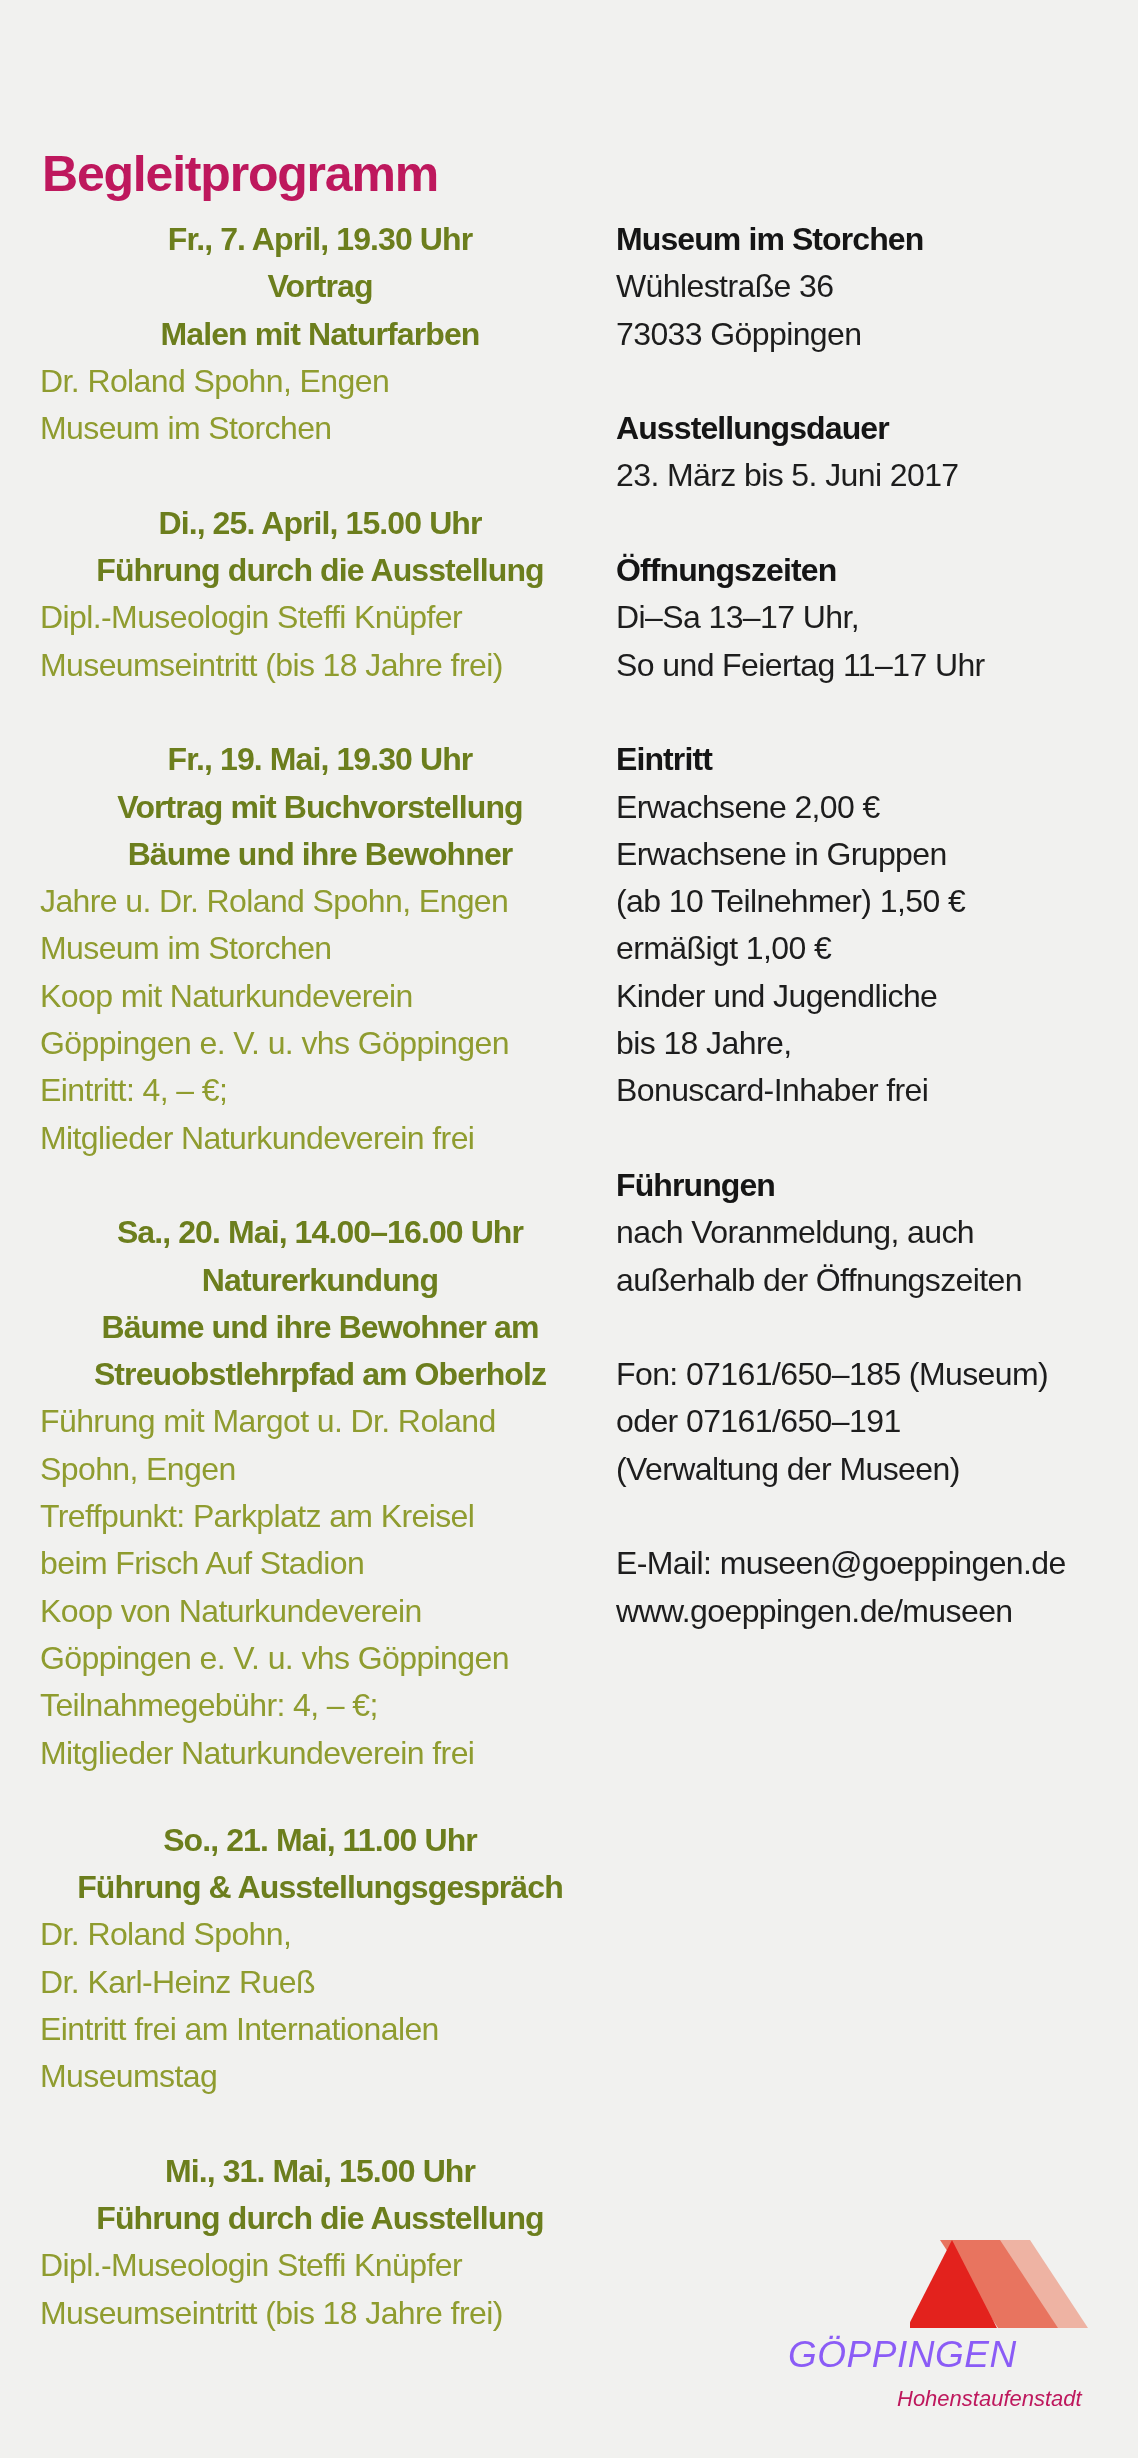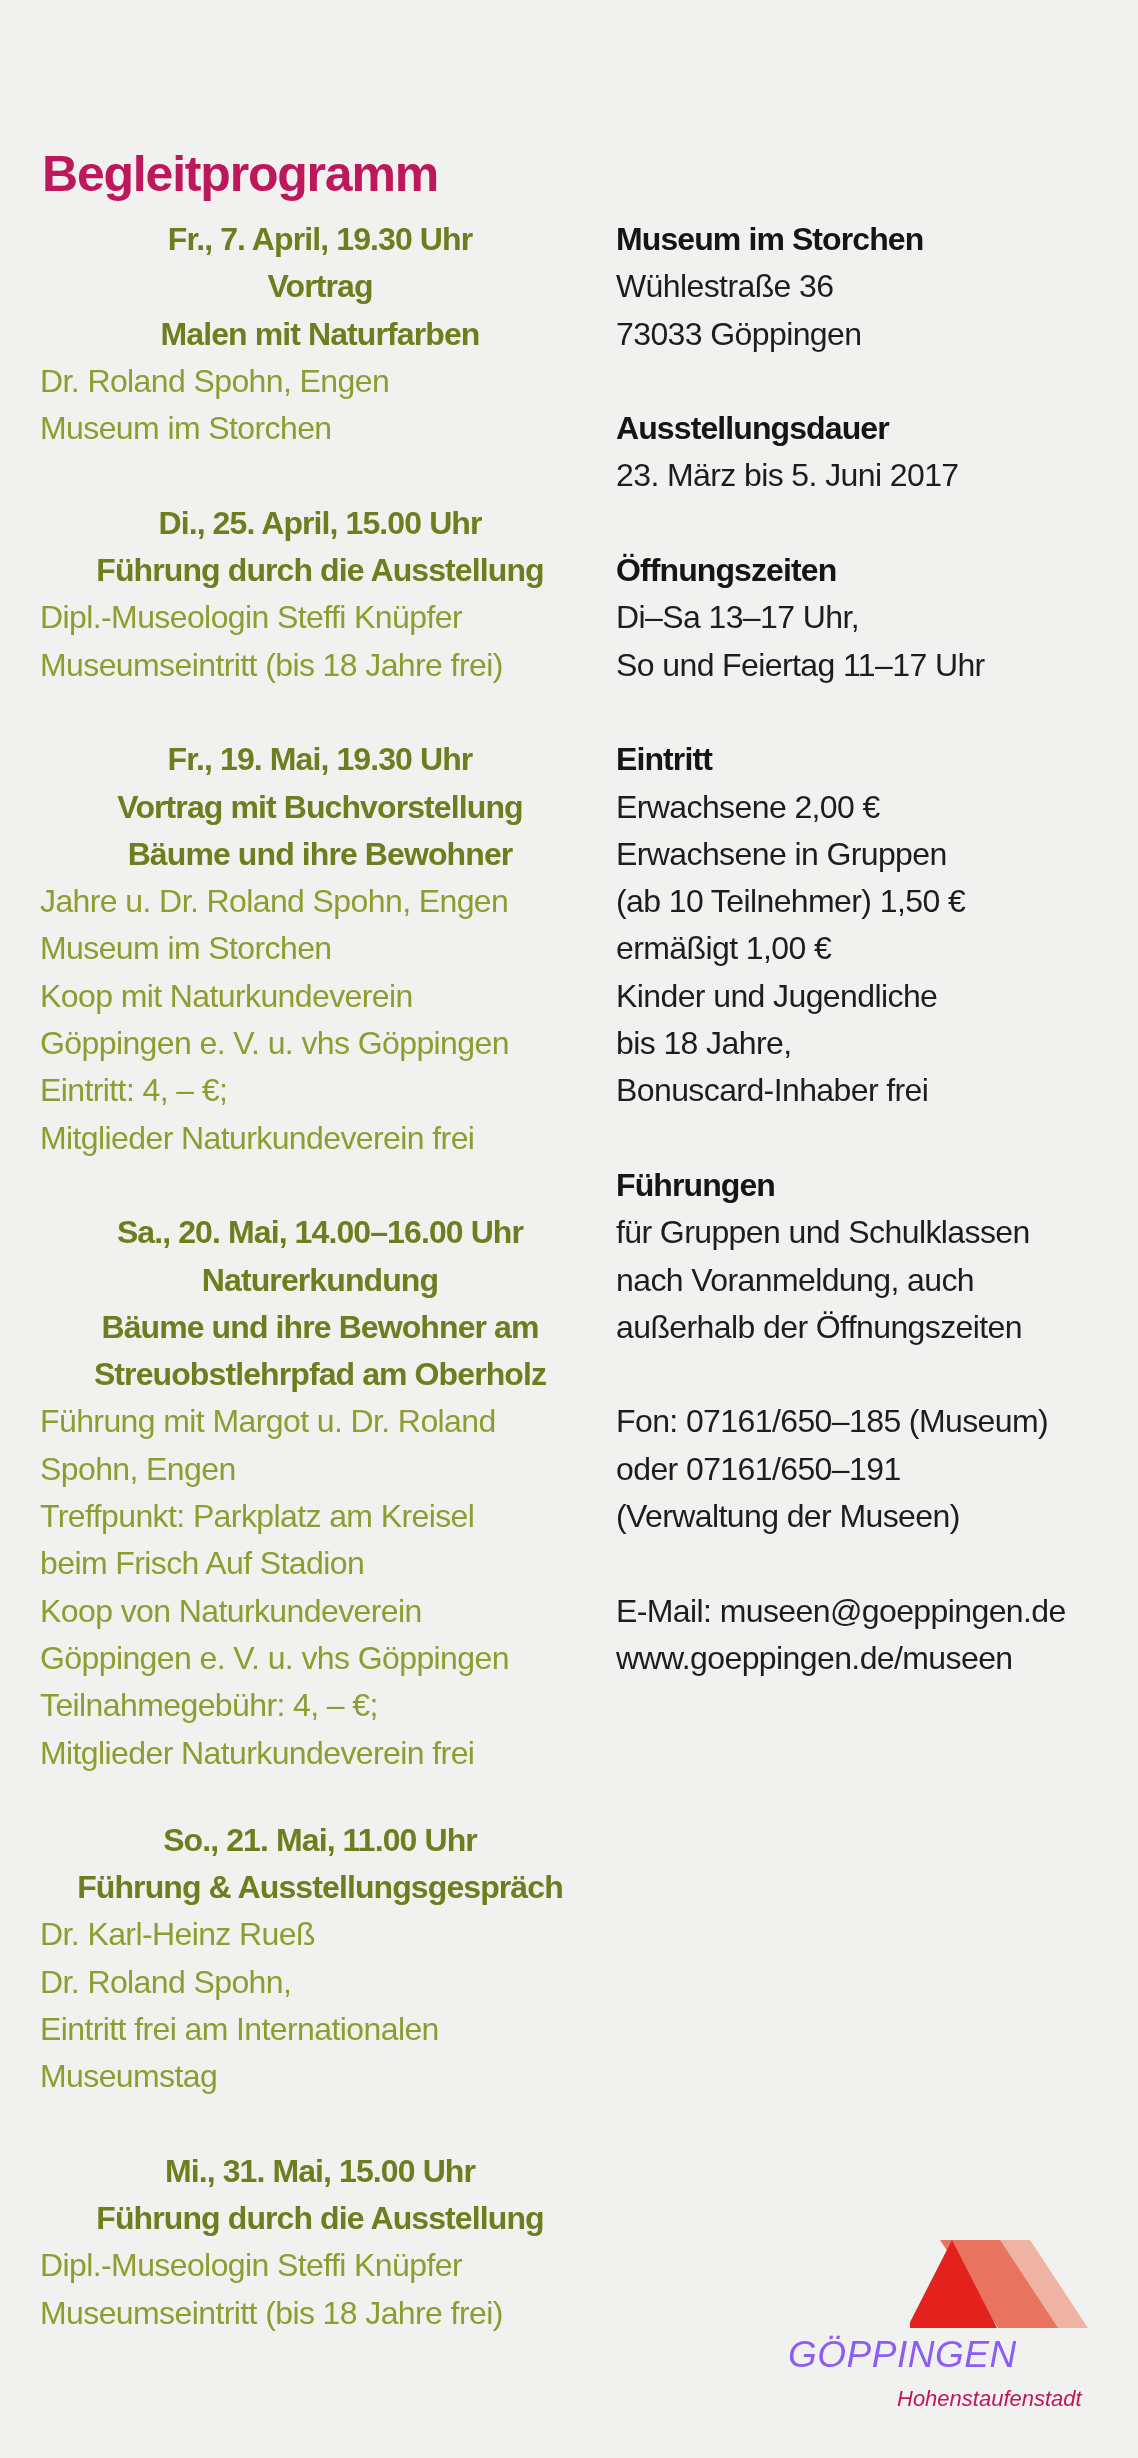--- a/index.html
+++ b/index.html
@@ -135,22 +135,22 @@
     <span class="line light">beim Frisch Auf Stadion</span>
     <span class="line light">Koop von Naturkundeverein</span>
     <span class="line light">Göppingen e. V. u. vhs Göppingen</span>
     <span class="line light">Teilnahmegebühr: 4, – €;</span>
     <span class="line light">Mitglieder Naturkundeverein frei</span>
   </div>
 
   <div class="block">
     <span class="line bold">So., 21. Mai, 11.00 Uhr</span>
     <span class="line bold">Führung &amp; Ausstellungsgespräch</span>
+    <span class="line light">Dr. Roland Spohn,</span>
     <span class="line light">Dr. Karl-Heinz Rueß</span>
-    <span class="line light">Dr. Roland Spohn,</span>
     <span class="line light">Eintritt frei am Internationalen</span>
     <span class="line light">Museumstag</span>
   </div>
 
   <div class="block">
     <span class="line bold">Mi., 31. Mai, 15.00 Uhr</span>
     <span class="line bold">Führung durch die Ausstellung</span>
     <span class="line light">Dipl.-Museologin Steffi Knüpfer</span>
     <span class="line light">Museumseintritt (bis 18 Jahre frei)</span>
   </div>
@@ -181,21 +181,20 @@
     <span class="line light">Erwachsene in Gruppen</span>
     <span class="line light">(ab 10 Teilnehmer) 1,50 €</span>
     <span class="line light">ermäßigt 1,00 €</span>
     <span class="line light">Kinder und Jugendliche</span>
     <span class="line light">bis 18 Jahre,</span>
     <span class="line light">Bonuscard-Inhaber frei</span>
   </div>
 
   <div class="block">
     <span class="line bold">Führungen</span>
-    <span class="line light">für Gruppen und Schulklassen</span>
     <span class="line light">nach Voranmeldung, auch</span>
     <span class="line light">außerhalb der Öffnungszeiten</span>
   </div>
 
   <div class="block">
     <span class="line light">Fon: 07161/650–185 (Museum)</span>
     <span class="line light">oder 07161/650–191</span>
     <span class="line light">(Verwaltung der Museen)</span>
   </div>
 

